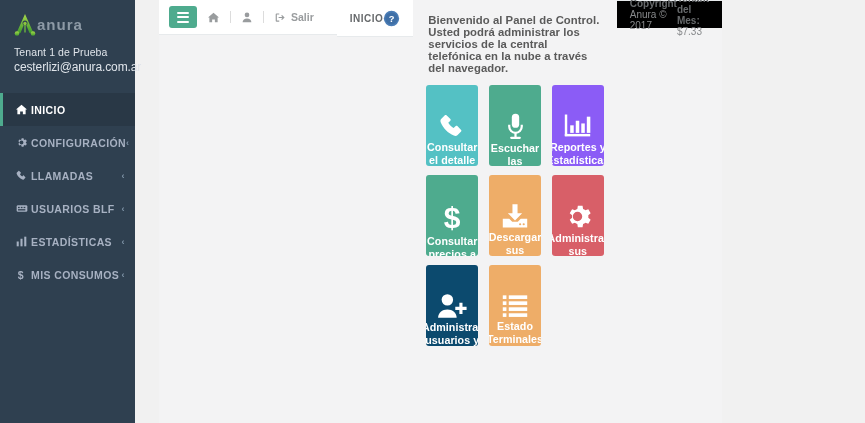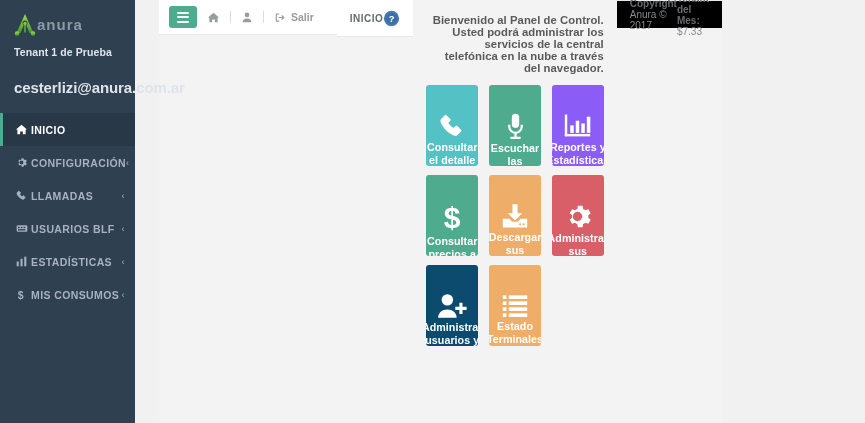--- a/index.html
+++ b/index.html
@@ -17,26 +17,26 @@
     background: #2f4050;
     flex: 0 0 135px;
     display: flex; flex-direction: column;
     position: relative;
   }
   .brand { padding: 12px 14px 10px 14px; }
   .logo-row { display: flex; align-items: center; height: 26px; margin-bottom: 7px; }
   .logo-mark { width: 22px; height: 24px; flex: 0 0 22px; }
   .logo-word { height: 20px; margin-left: 1px; }
   .tenant {
-    color: #dfe4ea; font-size: 10.5px; font-weight: bold;
+    color: #dfe4ea; font-size: 10.5px; font-weight: normal;
     line-height: 15px; letter-spacing: 0.1px;
   }
   .tenant-mail {
-    color: #dfe4ea; font-size: 15px; font-weight: bold;
-    line-height: 15px; letter-spacing: -0.1px; margin-top: 20px;
+    color: #dfe4ea; font-size: 12px; font-weight: normal;
+    line-height: 15px; letter-spacing: -0.1px;
   }
   .navlist { margin-top: 8px; }
   .navitem {
     display: flex; align-items: center;
     height: 33px; padding: 0 10px 0 13px;
     color: #a7b1c2; font-size: 10.5px; font-weight: bold;
     letter-spacing: 0.4px; cursor: pointer;
     border-left: 3px solid transparent;
   }
   .navitem .ico {
@@ -83,21 +83,21 @@
     display: flex; align-items: center;
     padding: 0 13px 0 13px;
   }
   .crumb { color: #676a6c; font-size: 10px; font-weight: bold; letter-spacing: 0.5px; }
   .crumb-spacer { flex: 1 1 auto; }
   .helpbtn { width: 17px; height: 17px; cursor: pointer; }
 
   .content { flex: 1 1 auto; padding: 14px 13px 0 13px; overflow: hidden; }
   .welcome {
     color: #5a5a5a; font-size: 11.3px; font-weight: bold;
-    margin: 0 0 11px 2px; letter-spacing: 0.05px; text-align: right;
+    margin: 0 0 11px 2px; letter-spacing: 0.05px;
   }
   .grid {
     display: grid;
     grid-template-columns: repeat(3, 1fr);
     gap: 9px 11px;
   }
   .tile {
     height: 81px; border-radius: 3px;
     display: flex; flex-direction: column;
     align-items: center; justify-content: flex-start;

